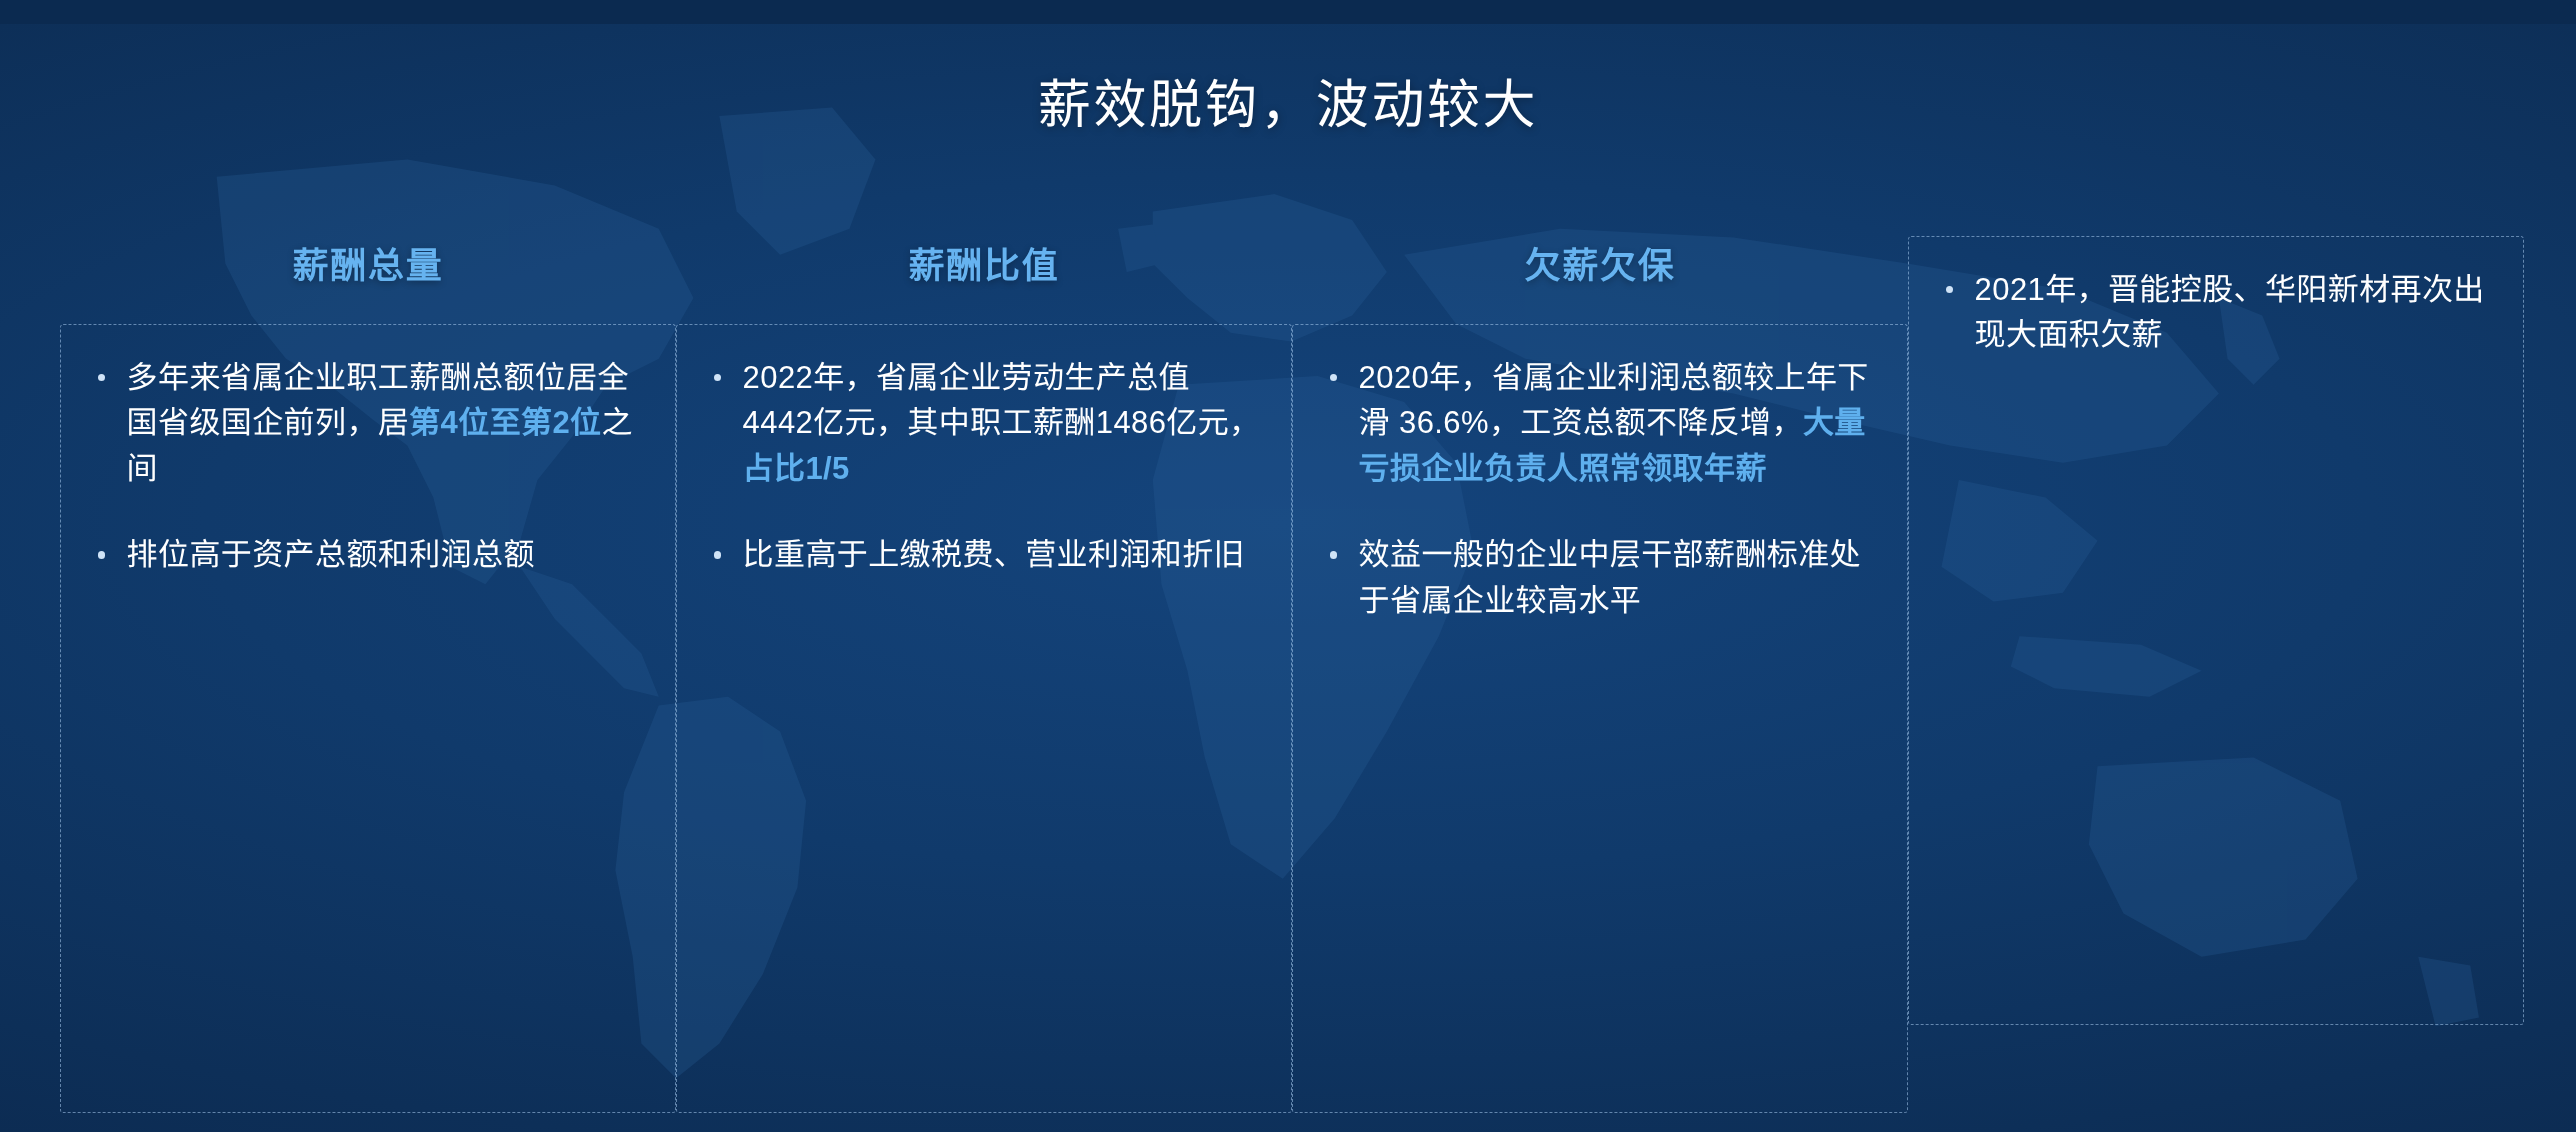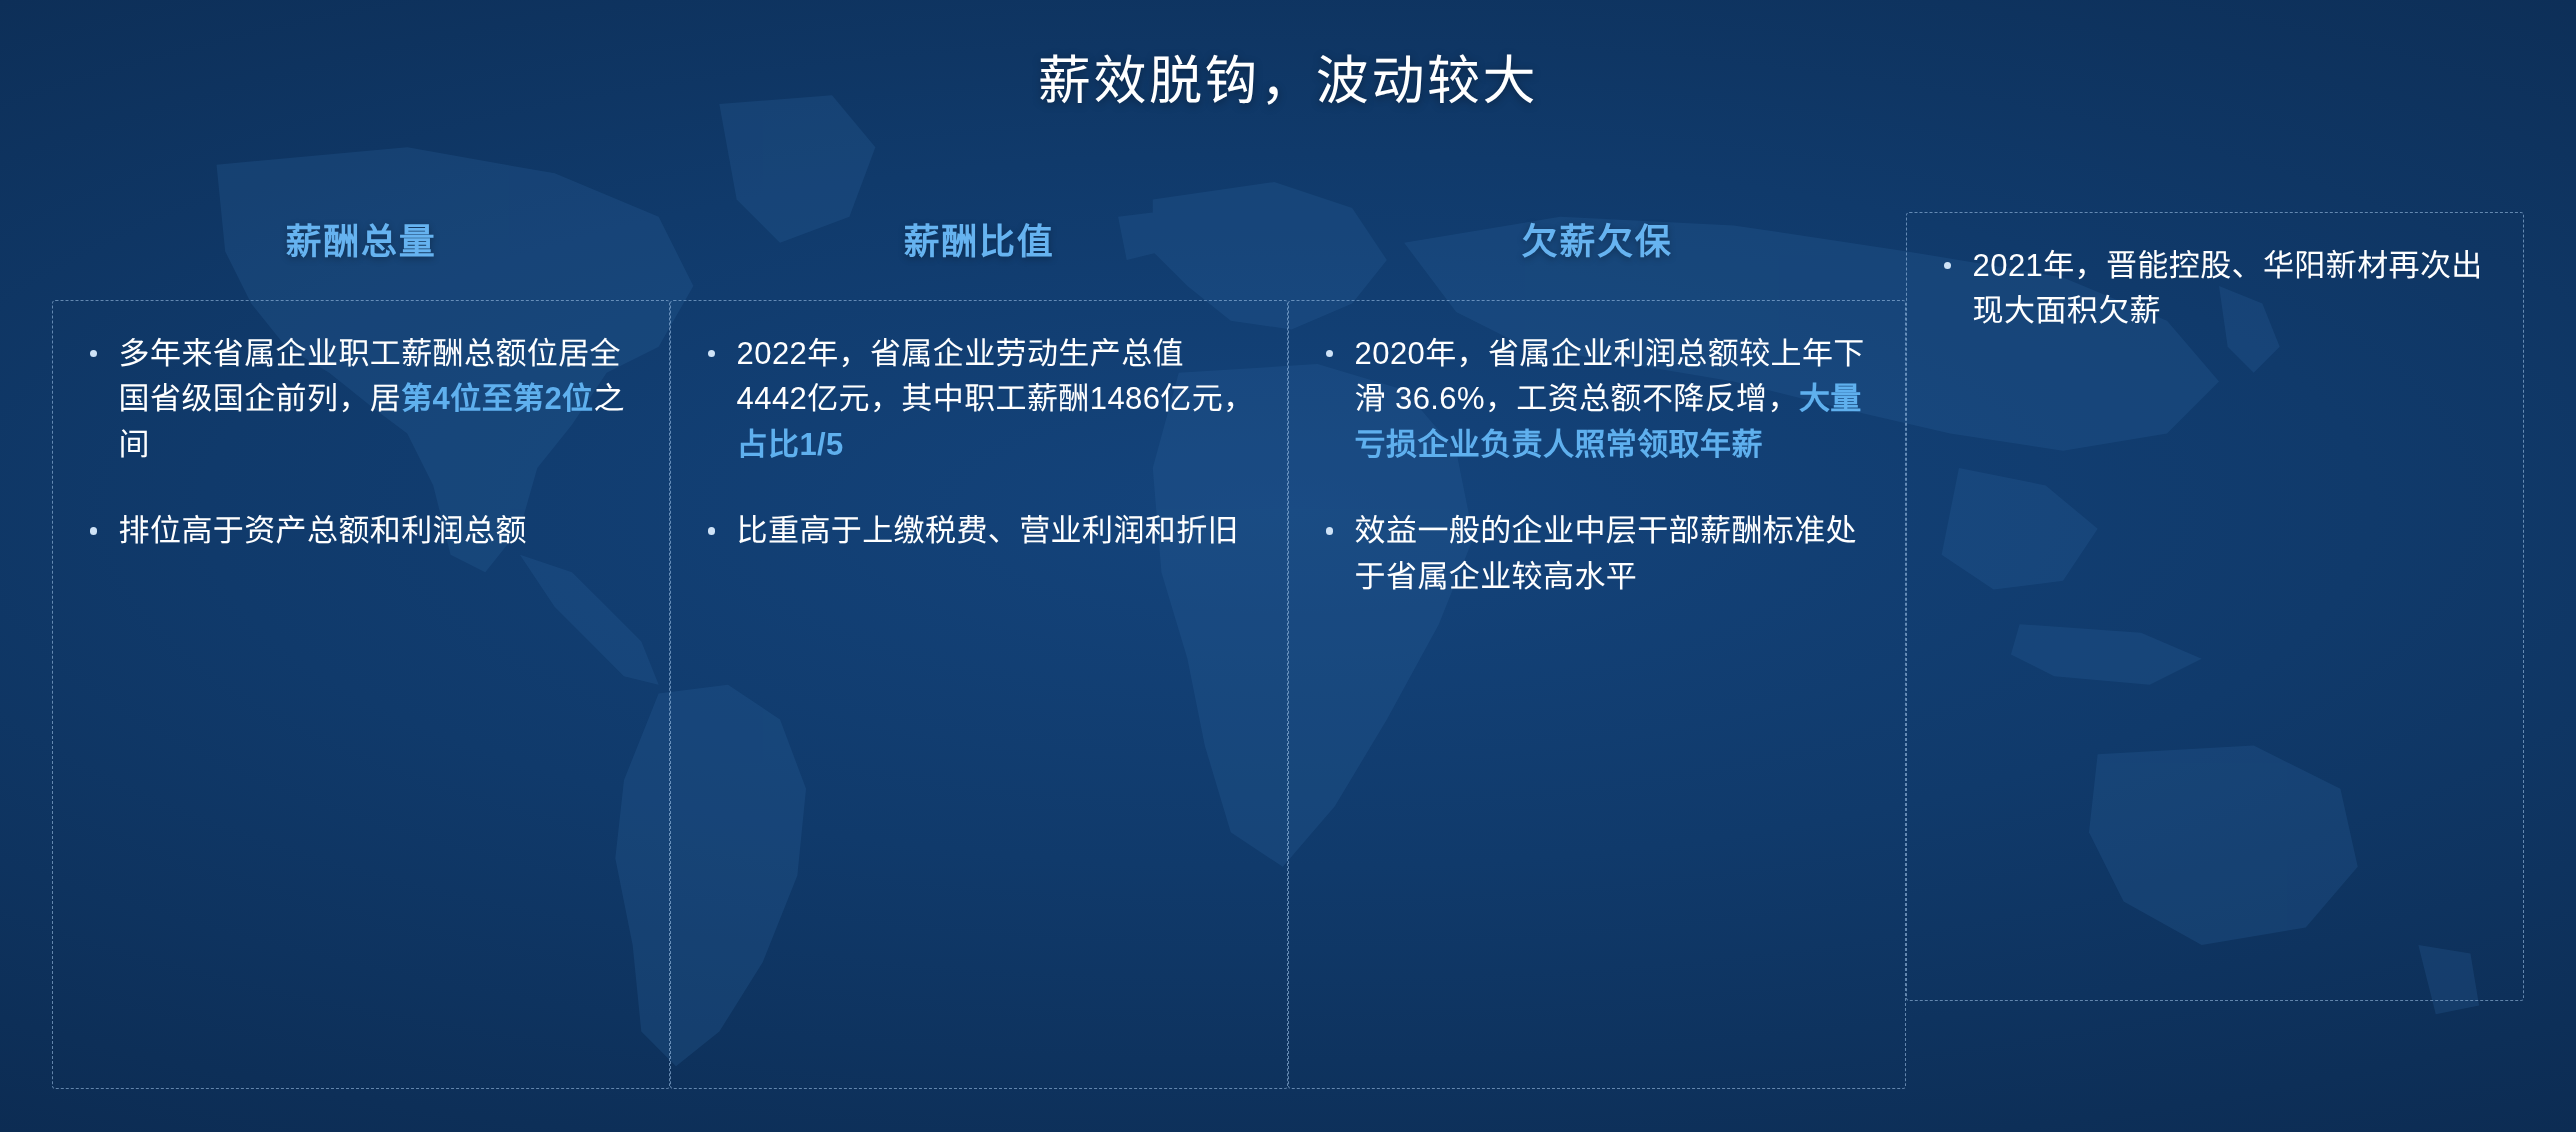--- a/index.html
+++ b/index.html
@@ -15,20 +15,21 @@
     position: relative;
   }
 
   
   .slide {
     position: absolute;
     inset: 0;
     background:
       radial-gradient(ellipse 120% 90% at 50% 45%, #14447c 0%, #103a6b 35%, #0d2f58 65%, #0a2345 100%);
     overflow: hidden;
+    margin-top: 24px;
   }
   .world-map {
     position: absolute;
     inset: 0;
     opacity: 0.5;
     pointer-events: none;
   }
   .world-map svg { width: 100%; height: 100%; display: block; }
 
   
@@ -42,21 +43,21 @@
     font-size: 53px;
     letter-spacing: 2.6px;
     font-weight: 400;
     text-shadow: 0 1.7px 8.7px rgba(0,0,0,0.35);
   }
 
   
   .columns {
     position: absolute;
     top: 212px;
-    left: 52px;
+    left: 60px;
     right: 52px;
     display: flex;
   }
   .column {
     flex: 1 1 0;
     display: flex;
     flex-direction: column;
     align-items: stretch;
     min-width: 0;
   }

